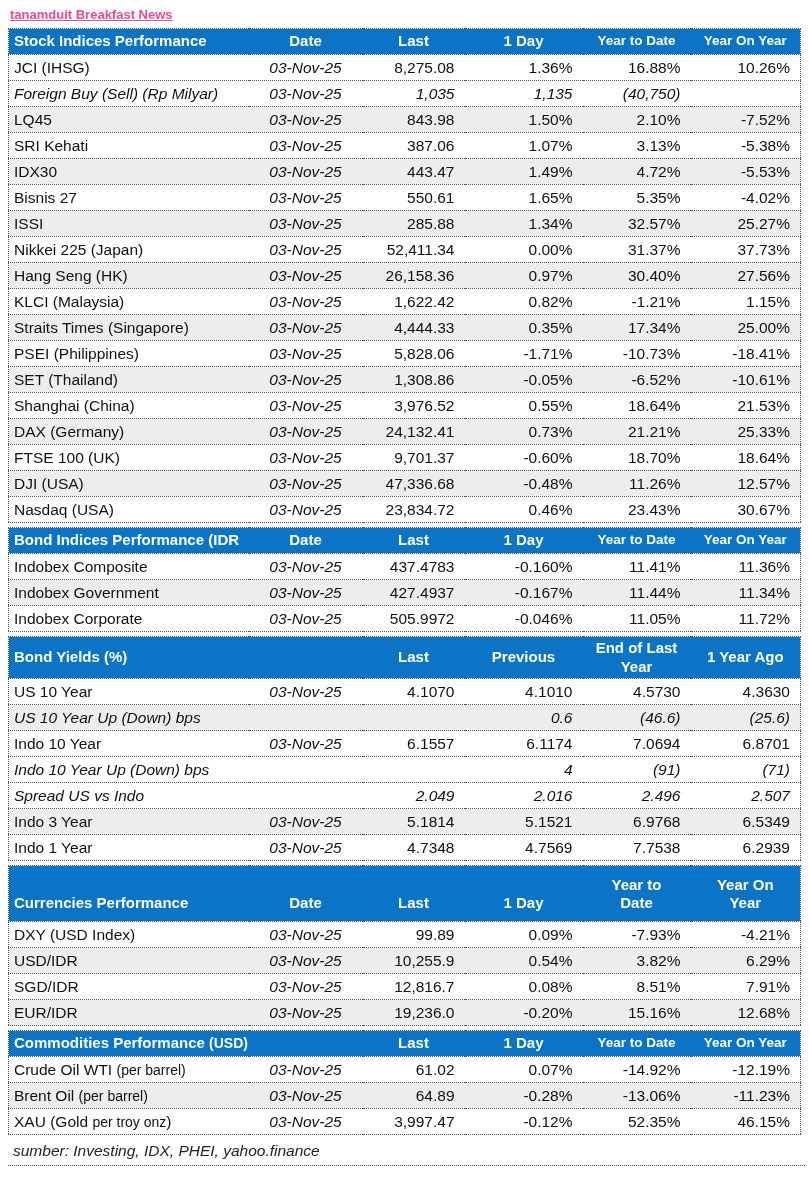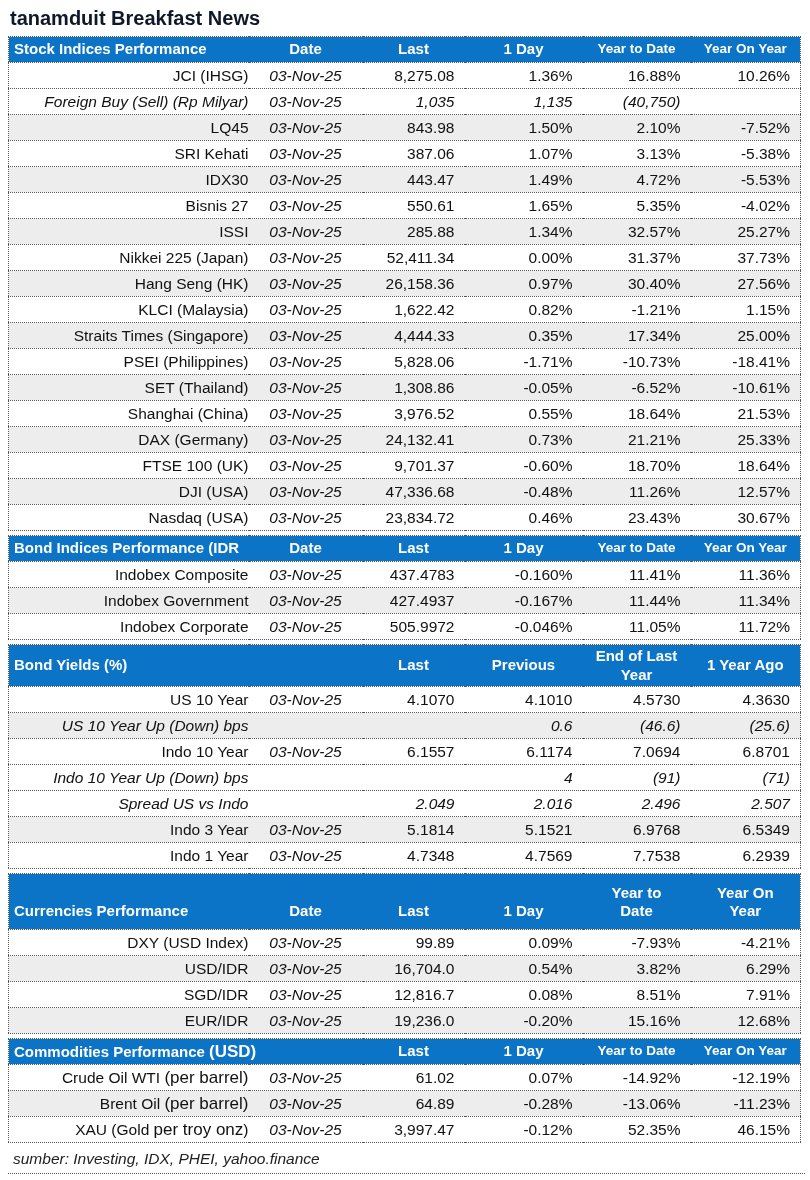--- a/index.html
+++ b/index.html
@@ -8,48 +8,48 @@
     --band:#ededed;
     --bdr:#555555;
   }
   html,body{margin:0;padding:0;background:#fff;}
   body{
     width:810px;height:1180px;overflow:hidden;
     font-family:"Liberation Sans",sans-serif;color:#111;
   }
   .page{padding:4px 10px 0 8px;}
   .page-title{
-    font-weight:bold;font-size:20px;color:#0f172a;
-    padding:3px 0 6px 2px;white-space:nowrap;
+    font-weight:bold;font-size:13px;color:#ec4899;
+    padding:3px 0 6px 2px;white-space:nowrap;text-decoration:underline;
   }
   table.sec{
     border-collapse:collapse;table-layout:fixed;width:792px;
     margin-bottom:4px;
     border-left:1px dotted var(--bdr);border-right:1px dotted var(--bdr);
   }
   th,td{
     height:25px;padding:0;overflow:hidden;
     border-top:1px dotted var(--bdr);border-bottom:1px dotted var(--bdr);
   }
   thead th{
     background:var(--header-bg);color:var(--header-text);
     font-weight:bold;font-size:15px;text-align:center;
     white-space:pre-line;line-height:1.25;
   }
   th.c-title{
     text-align:left;padding-left:5px;white-space:nowrap;overflow:hidden;
   }
   th.c-sm{font-size:13.5px;}
   td{font-size:15.5px;white-space:nowrap;}
-  td.c-label{text-align:right;padding-left:5px;margin-left:12px;}
+  td.c-label{text-align:left;padding-left:5px;margin-left:12px;}
   td.c-date{text-align:center;font-style:italic;}
   td.c-num{text-align:right;padding-right:10px;}
   tr.shaded td{background:var(--band);}
   tr.italic td{font-style:italic;}
-  .small-txt{font-size:17px;}
+  .small-txt{font-size:14px;}
   
   table.h-mid thead th{height:41px;vertical-align:middle;}
   table.h-bot thead th{height:47px;vertical-align:bottom;padding-bottom:8px;}
   table.h-bot thead th.c-title{padding-bottom:8px;}
   .footer{
     width:792px;font-style:italic;font-size:15.5px;color:#222;
     padding:3px 0 5px 5px;border-bottom:1px dotted var(--bdr);
     white-space:nowrap;
   }
 </style>
@@ -375,21 +375,21 @@
             <td class="c-label"><span>DXY (USD Index)</span></td>
             <td class="c-date">03-Nov-25</td>
             <td class="c-num">99.89</td>
             <td class="c-num">0.09%</td>
             <td class="c-num">-7.93%</td>
             <td class="c-num">-4.21%</td>
           </tr>
           <tr class="shaded ">
             <td class="c-label"><span>USD/IDR</span></td>
             <td class="c-date">03-Nov-25</td>
-            <td class="c-num">16,704.0</td>
+            <td class="c-num">10,255.9</td>
             <td class="c-num">0.54%</td>
             <td class="c-num">3.82%</td>
             <td class="c-num">6.29%</td>
           </tr>
           <tr class="">
             <td class="c-label"><span>SGD/IDR</span></td>
             <td class="c-date">03-Nov-25</td>
             <td class="c-num">12,816.7</td>
             <td class="c-num">0.08%</td>
             <td class="c-num">8.51%</td>

